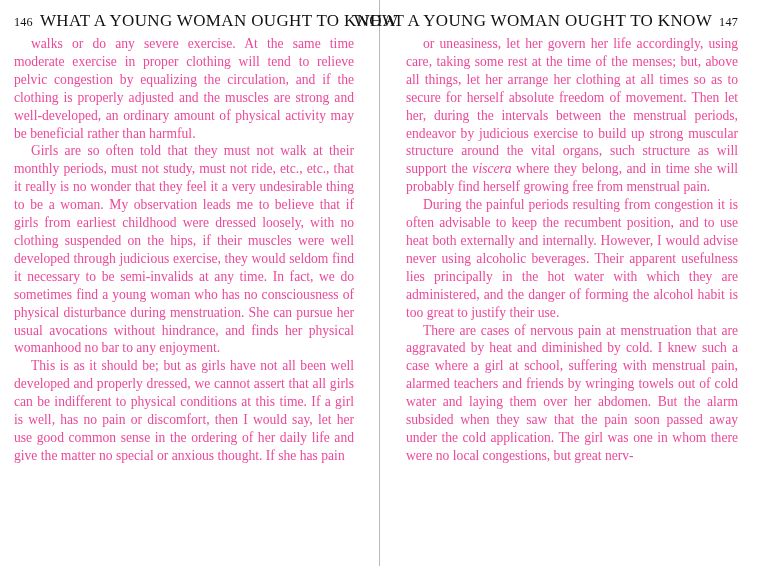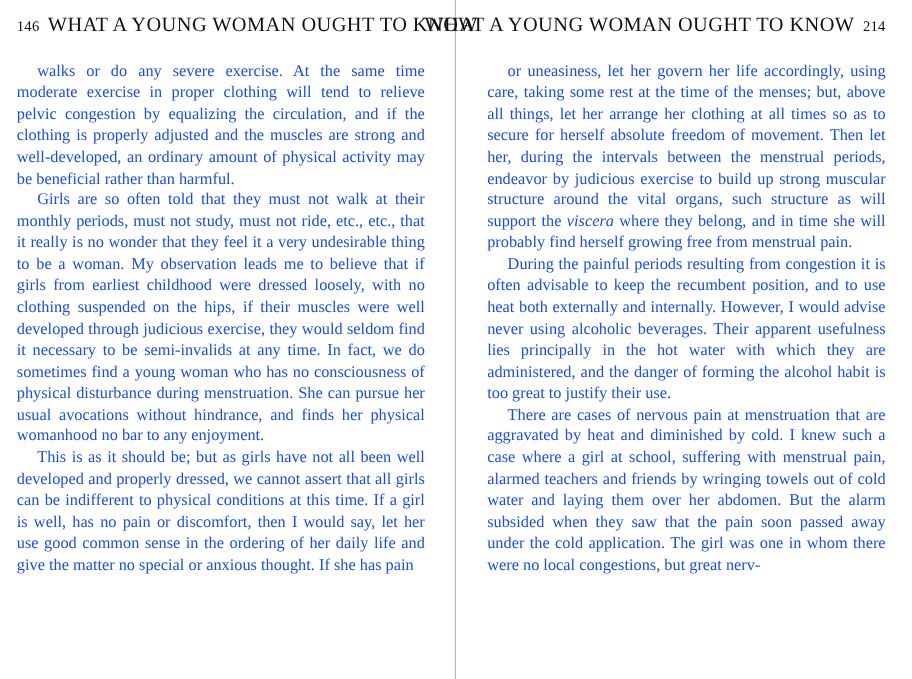--- a/index.html
+++ b/index.html
@@ -64,27 +64,27 @@
   .folio-left {
     margin-right: 7px;
   }
   .folio-right {
     margin-left: 7px;
   }
   .head-title {
     font-size: 17px;
   }
   .body {
-    margin-top: 19px;
+    margin-top: 4px;
     font-size: 13.6px;
     line-height: 17.9px;
     text-align: justify;
     text-justify: inter-word;
     hyphens: none;
-    color: #1d4ed8;
+    color: #ec4899;
   }
   .body p {
     margin: 0;
     text-indent: 1.25em;
   }
   .body p.first {
     text-indent: 1.25em;
   }
   .body p + p {
     margin-top: 0;
@@ -111,21 +111,21 @@
     <div class="body">
       <p class="first">walks or do any severe exercise. At the same time moderate exercise in proper clothing will tend to relieve pelvic congestion by equalizing the circulation, and if the clothing is properly adjusted and the muscles are strong and well-developed, an ordinary amount of physical activity may be beneficial rather than harmful.</p>
       <p>Girls are so often told that they must not walk at their monthly periods, must not study, must not ride, etc., etc., that it really is no wonder that they feel it a very undesirable thing to be a woman. My observation leads me to believe that if girls from earliest childhood were dressed loosely, with no clothing suspended on the hips, if their muscles were well developed through judicious exercise, they would seldom find it necessary to be semi-invalids at any time. In fact, we do sometimes find a young woman who has no consciousness of physical disturbance during menstruation. She can pursue her usual avocations without hindrance, and finds her physical womanhood no bar to any enjoyment.</p>
       <p>This is as it should be; but as girls have not all been well developed and properly dressed, we cannot assert that all girls can be indifferent to physical conditions at this time. If a girl is well, has no pain or discomfort, then I would say, let her use good common sense in the ordering of her daily life and give the matter no special or anxious thought. If she has pain</p>
     </div>
   </div>
 
   <div class="page page-right">
     <div class="running-head right">
       <span class="head-title">WHAT A YOUNG WOMAN OUGHT TO KNOW</span>
-      <span class="folio folio-right">214</span>
+      <span class="folio folio-right">147</span>
     </div>
     <div class="body">
       <p class="first">
         <span>or uneasiness, let her govern her life accordingly, using care, taking some rest at the time of the menses; but, above all things, let her arrange her clothing at all times so as to secure for herself absolute freedom of movement. Then let her, during the intervals between the menstrual periods, endeavor by judicious exercise to build up strong muscular structure around the vital organs, such structure as will support the </span><span class="it">viscera</span><span> where they belong, and in time she will probably find herself growing free from menstrual pain.</span>
       </p>
       <p>
         <span>During the painful periods resulting from congestion it is often advisable to keep the recumbent position, and to use heat both externally and internally. However, I would advise never using alcoholic beverages. Their apparent usefulness lies principally in the hot water with which they are administered, and the danger of forming the alcohol habit is too great to justify their use.</span>
       </p>
       <p>
         <span>There are cases of nervous pain at menstruation that are aggravated by heat and diminished by cold. I knew such a case where a girl at school, suffering with menstrual pain, alarmed teachers and friends by wringing towels out of cold water and laying them over her abdomen. But the alarm subsided when they saw that the pain soon passed away under the cold application. The girl was one in whom there were no local congestions, but great nerv-</span>

